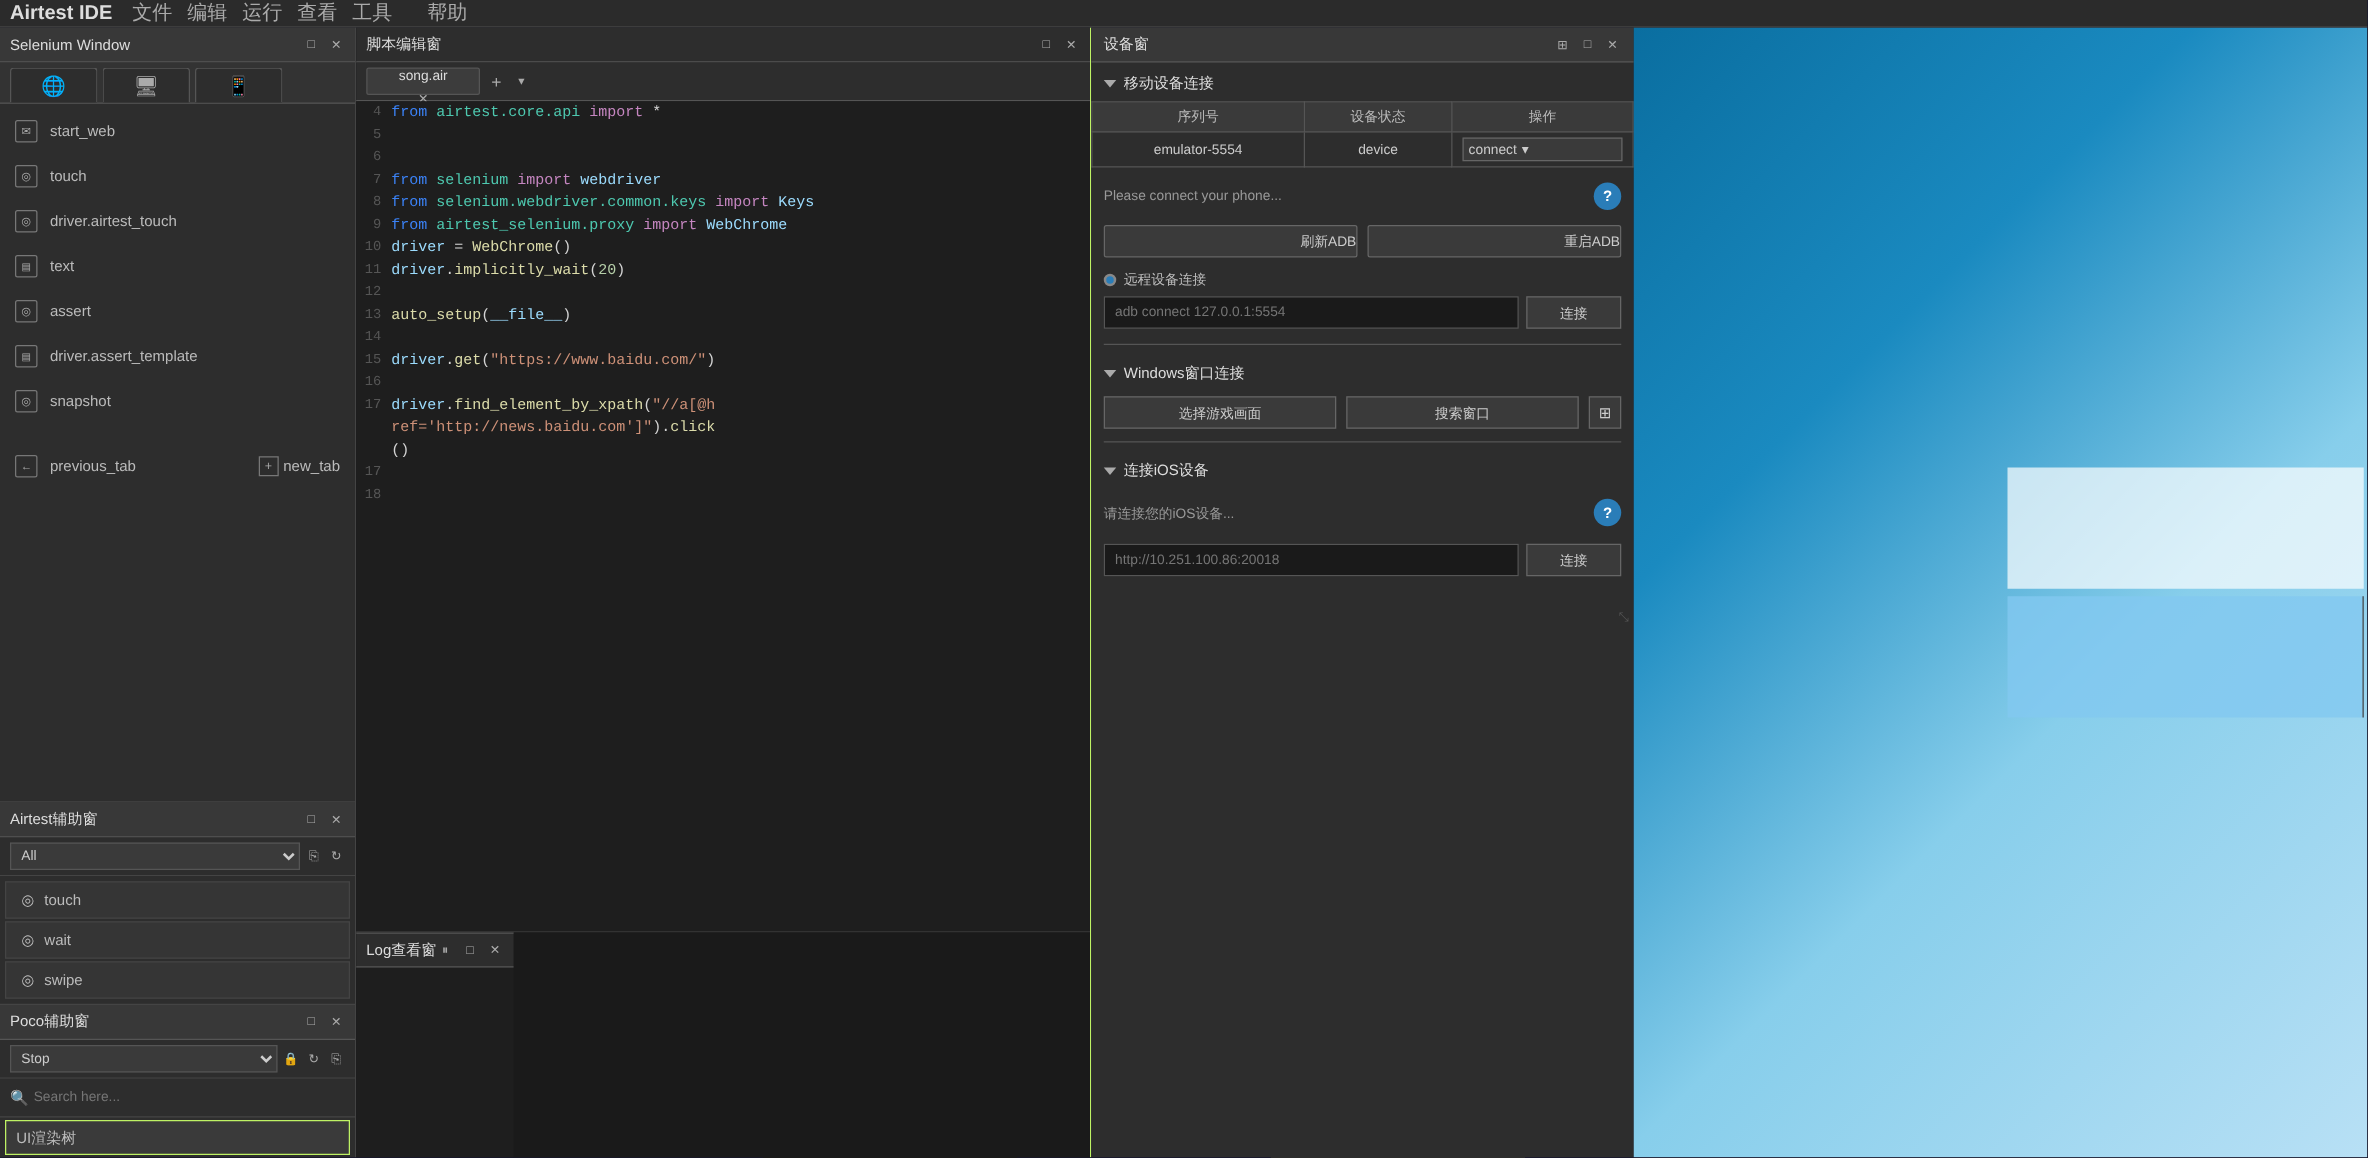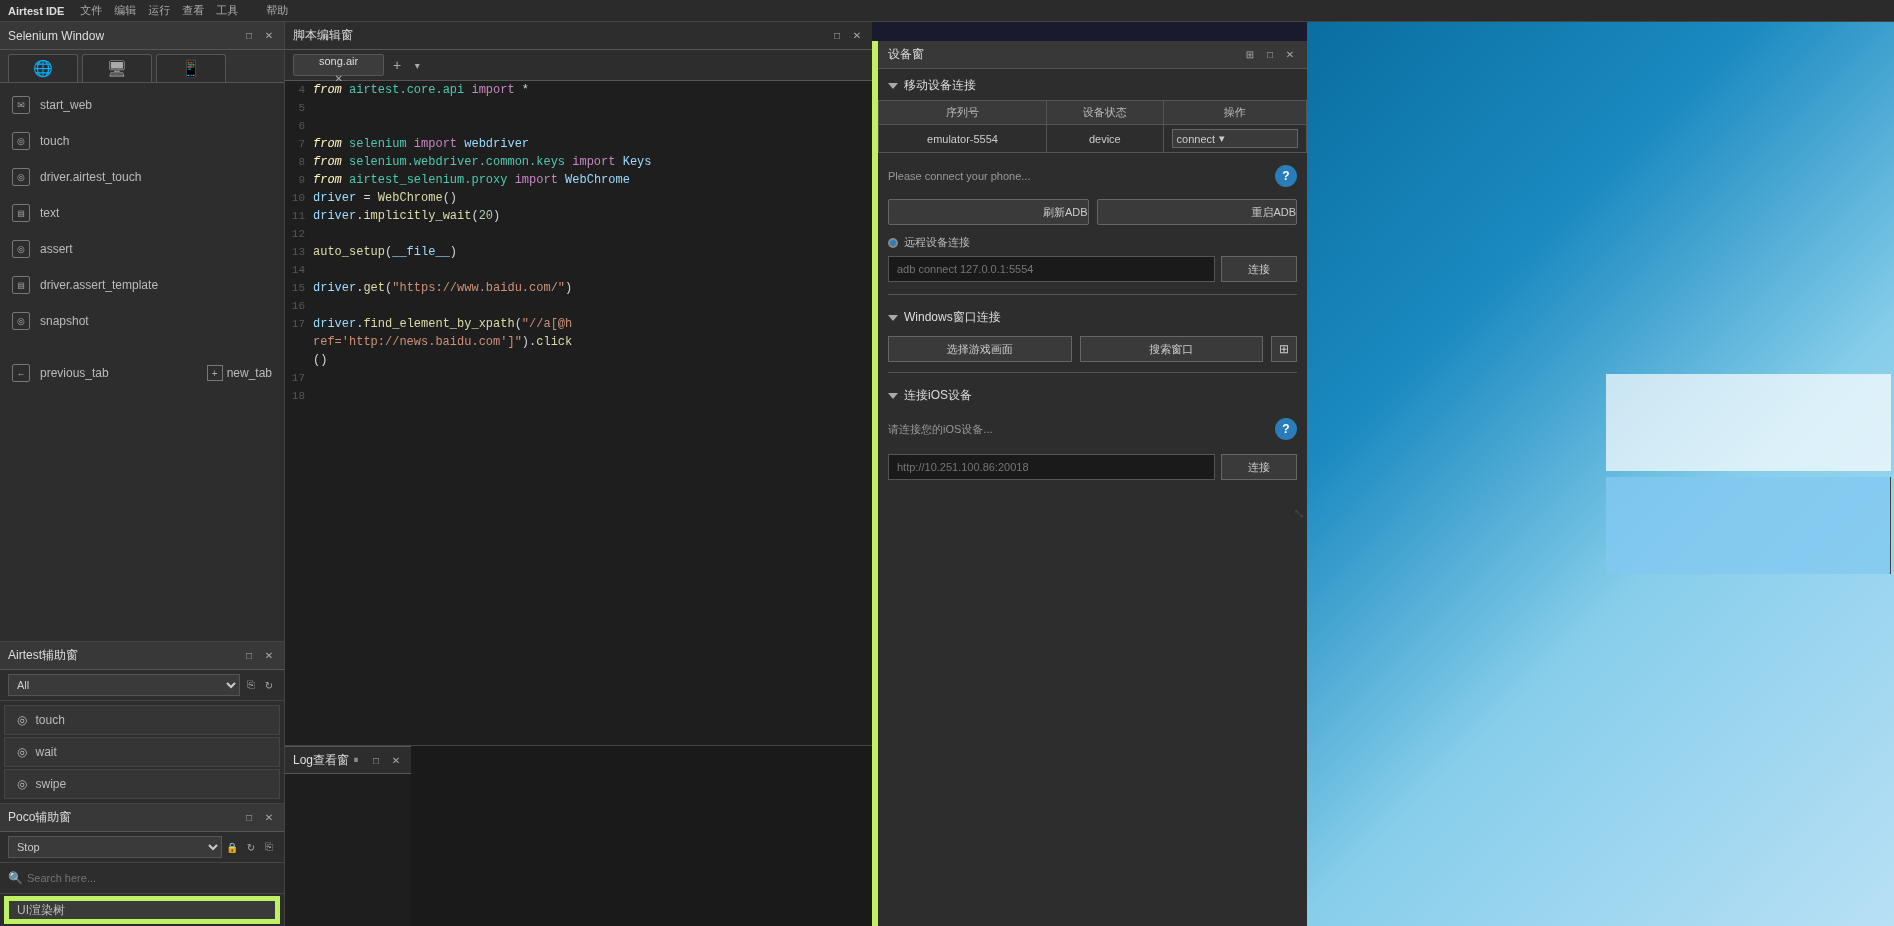--- a/index.html
+++ b/index.html
@@ -15,21 +15,21 @@
       flex-direction: column;
     }
 
     
     .topbar {
       height: 22px;
       background: #2b2b2b;
       display: flex;
       align-items: center;
       padding: 0 8px;
-      font-size: 11px;
+      font-size: 16px;
       color: #aaa;
       border-bottom: 1px solid #444;
       flex-shrink: 0;
     }
 
     .main-layout {
       display: flex;
       flex: 1;
       overflow: hidden;
     }
@@ -209,21 +209,21 @@
       user-select: none;
       font-size: 11px;
     }
 
     .line-code {
       flex: 1;
       white-space: pre;
       color: #d4d4d4;
     }
 
-    .kw { color: #fef9c3; font-style: italic; }
+    .kw { color: #3b82f6; }
     .str { color: #ce9178; }
     .fn { color: #dcdcaa; }
     .op { color: #d4d4d4; }
     .cls { color: #4ec9b0; }
     .imp { color: #c586c0; }
     .var { color: #9cdcfe; }
 
     
     .log-viewer {
       height: 180px;
@@ -250,22 +250,21 @@
       background: #1a1a1a;
       overflow-y: auto;
     }
 
     
     .right-section {
       width: 435px;
       display: flex;
       flex-direction: column;
       flex-shrink: 0;
-      border-left: 6px solid #bef264;
-      margin-top: 19px;
+      border-left: 1px solid #bef264;
     }
 
     
     .device-window {
       flex: 1;
       background: #2d2d2d;
       display: flex;
       flex-direction: column;
       overflow-y: auto;
     }
@@ -582,21 +581,21 @@
       font-size: 11px;
       outline: none;
     }
 
     .tree-item {
       height: 28px;
       display: flex;
       align-items: center;
       padding: 0 8px;
       background: #3a3a3a;
-      border: 5px solid #bef264;
+      border: 1px solid #bef264;
       margin: 2px 4px;
       cursor: pointer;
       color: #bbb;
       font-size: 12px;
     }
 
     
     .desktop-bg {
       flex: 1;
       background: linear-gradient(135deg, #0a6ea0 0%, #1a8ac0 30%, #87ceeb 60%, #b8e0f5 100%);

